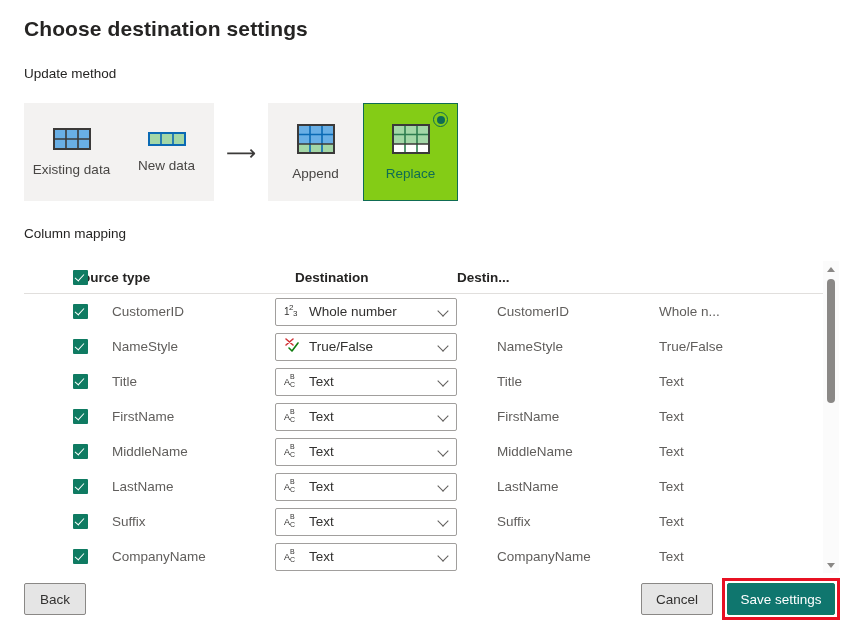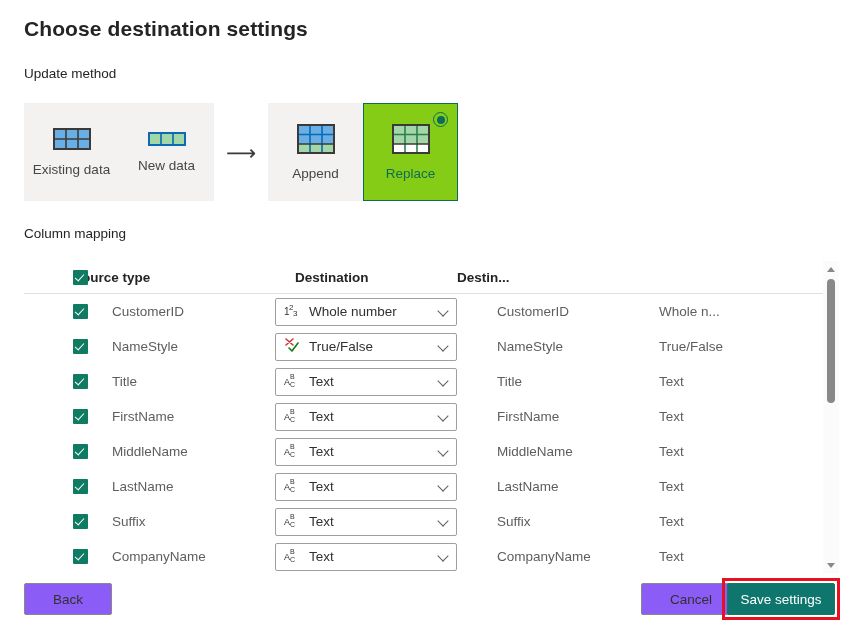--- a/index.html
+++ b/index.html
@@ -256,24 +256,24 @@
     border-radius: 2px;
     font-size: 13.5px;
     display: inline-flex;
     align-items: center;
     justify-content: center;
     box-sizing: border-box;
     cursor: pointer;
     white-space: nowrap;
   }
   .btn-default {
-    background: #8b5cf6;
+    background: #e5e5e5;
     border: 1px solid #8a8886;
     color: #323130;
-    padding: 0 28px;
+    padding: 0 14px;
   }
   .btn-primary {
     background: #0f766e;
     border: 1px solid #0f7b62;
     color: #ffffff;
     padding: 0 16px;
     font-weight: normal;
   }
   #back-btn   { position: absolute; left: 24px;  top: 583px; min-width: 62px; }
   #cancel-btn { position: absolute; left: 641px; top: 583px; min-width: 70px; }

